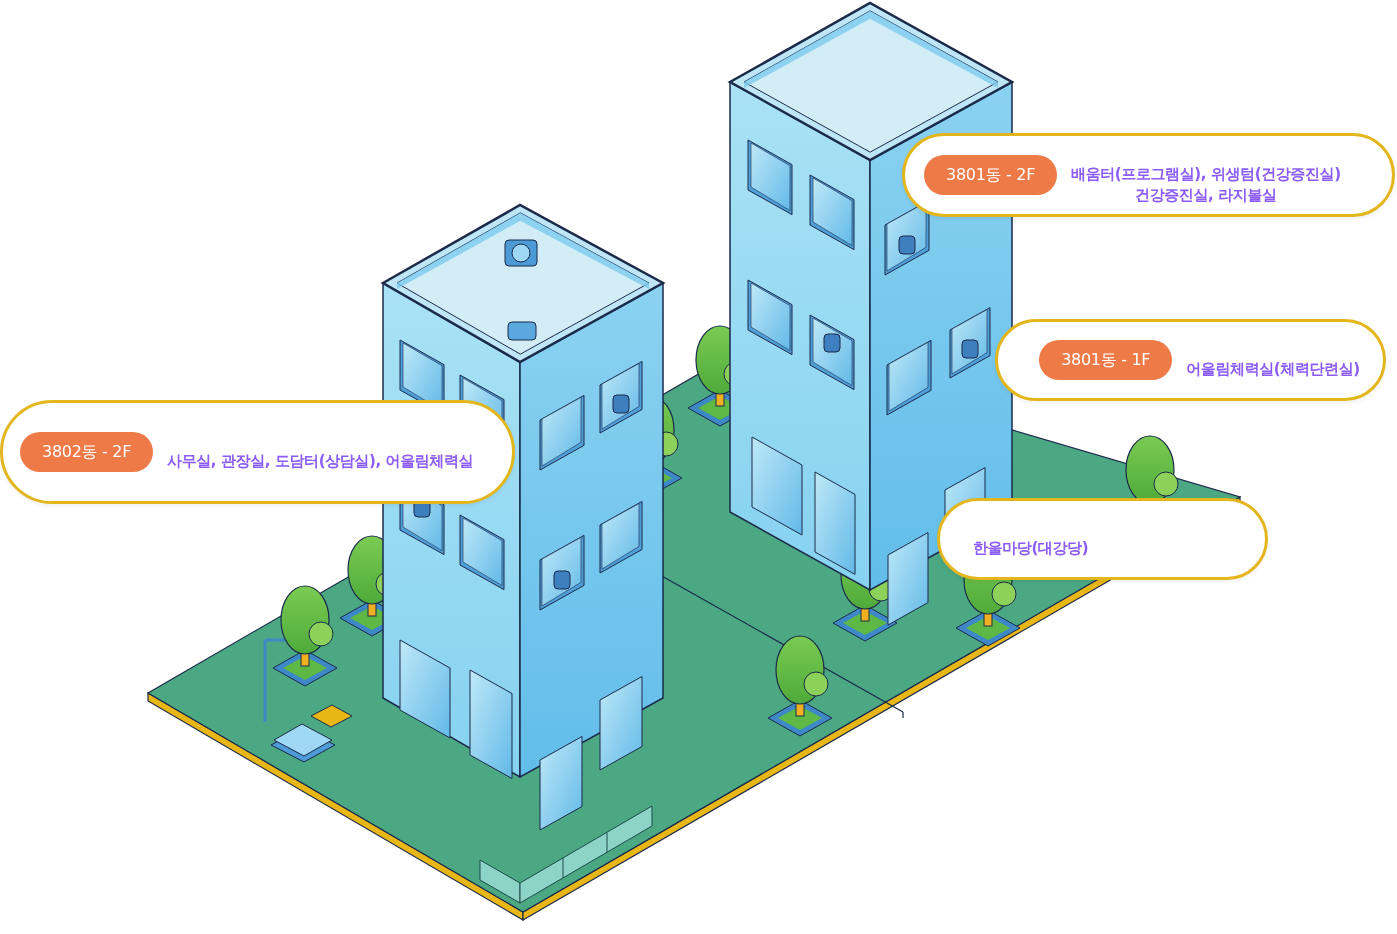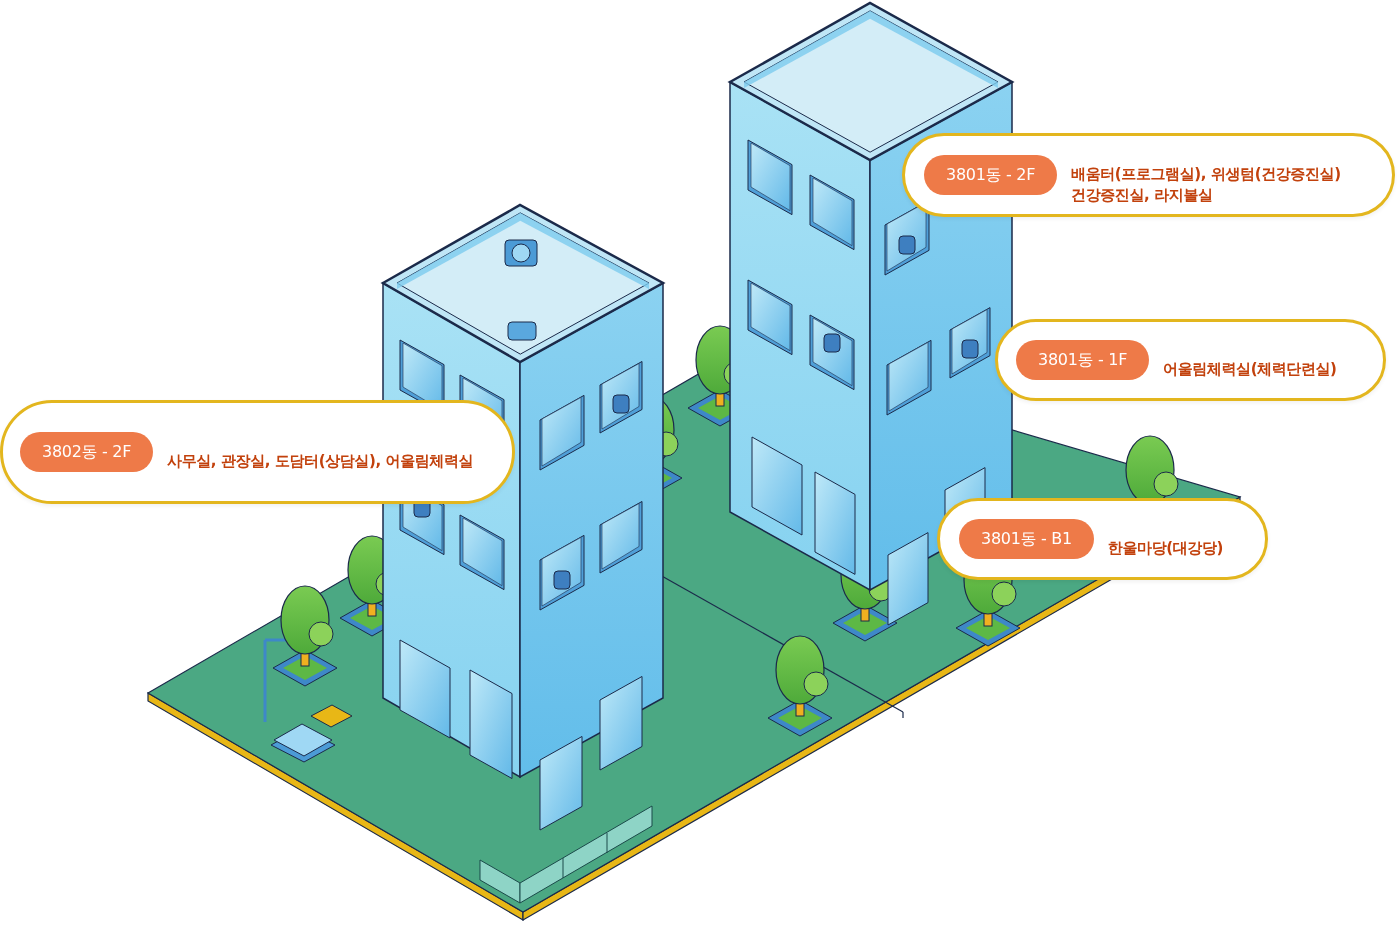--- a/index.html
+++ b/index.html
@@ -10,25 +10,25 @@
     position:absolute; display:flex; align-items:center;
     background:#ffffff; border:3px solid #E3B61E; border-radius:999px;
     box-sizing:border-box; box-shadow:0 2px 4px rgba(0,0,0,0.06);
   }
   .badge {
     background:#EE7A48; color:#ffffff; border-radius:999px;
     font-size:16px; letter-spacing:-0.3px; white-space:nowrap;
     height:40px; line-height:40px; padding:0 22px; box-sizing:border-box;
     flex:0 0 auto;
   }
-  .desc { color:#c2410c; font-size:15px; font-weight:bold; line-height:21px;
+  .desc { color:#8b5cf6; font-size:15px; font-weight:bold; line-height:21px;
           margin-left:14px; white-space:nowrap; letter-spacing:-0.4px;margin-top:19px; }
   .desc div { display:block; }
-  #c-3801-2f { left:902px; top:133px; width:493px; height:84px; padding-left:19px; }
-  #c-3801-1f { left:995px; top:319px; width:391px; height:82px; padding-left:18px; }
+  #c-3801-2f { left:902px; top:133px; width:493px; height:84px; padding-left:19px;text-align:center; }
+  #c-3801-1f { left:995px; top:319px; width:391px; height:82px; padding-left:18px;justify-content:center; }
   #c-3802-2f { left:0px;   top:400px; width:515px; height:104px; padding-left:17px; }
   #c-3801-b1 { left:937px; top:498px; width:331px; height:82px; padding-left:19px; }
 </style>
 </head>
 <body>
 
 <svg id="scene" viewBox="0 0 1397 934" xmlns="http://www.w3.org/2000/svg">
   <defs>
     <linearGradient id="gLeftFace" x1="0" y1="0" x2="0" y2="1">
       <stop offset="0" stop-color="#A9E2F5"></stop>
@@ -215,17 +215,16 @@
 </div>
 
 <div class="callout" id="c-3802-2f">
   <span class="badge">3802동 - 2F</span>
   <div class="desc">
     <div>사무실, 관장실, 도담터(상담실), 어울림체력실</div>
   </div>
 </div>
 
 <div class="callout" id="c-3801-b1">
-  <span class="badge">3801동 - B1</span>
   <div class="desc">
     <div>한울마당(대강당)</div>
   </div>
 </div>
 
 </body></html>

